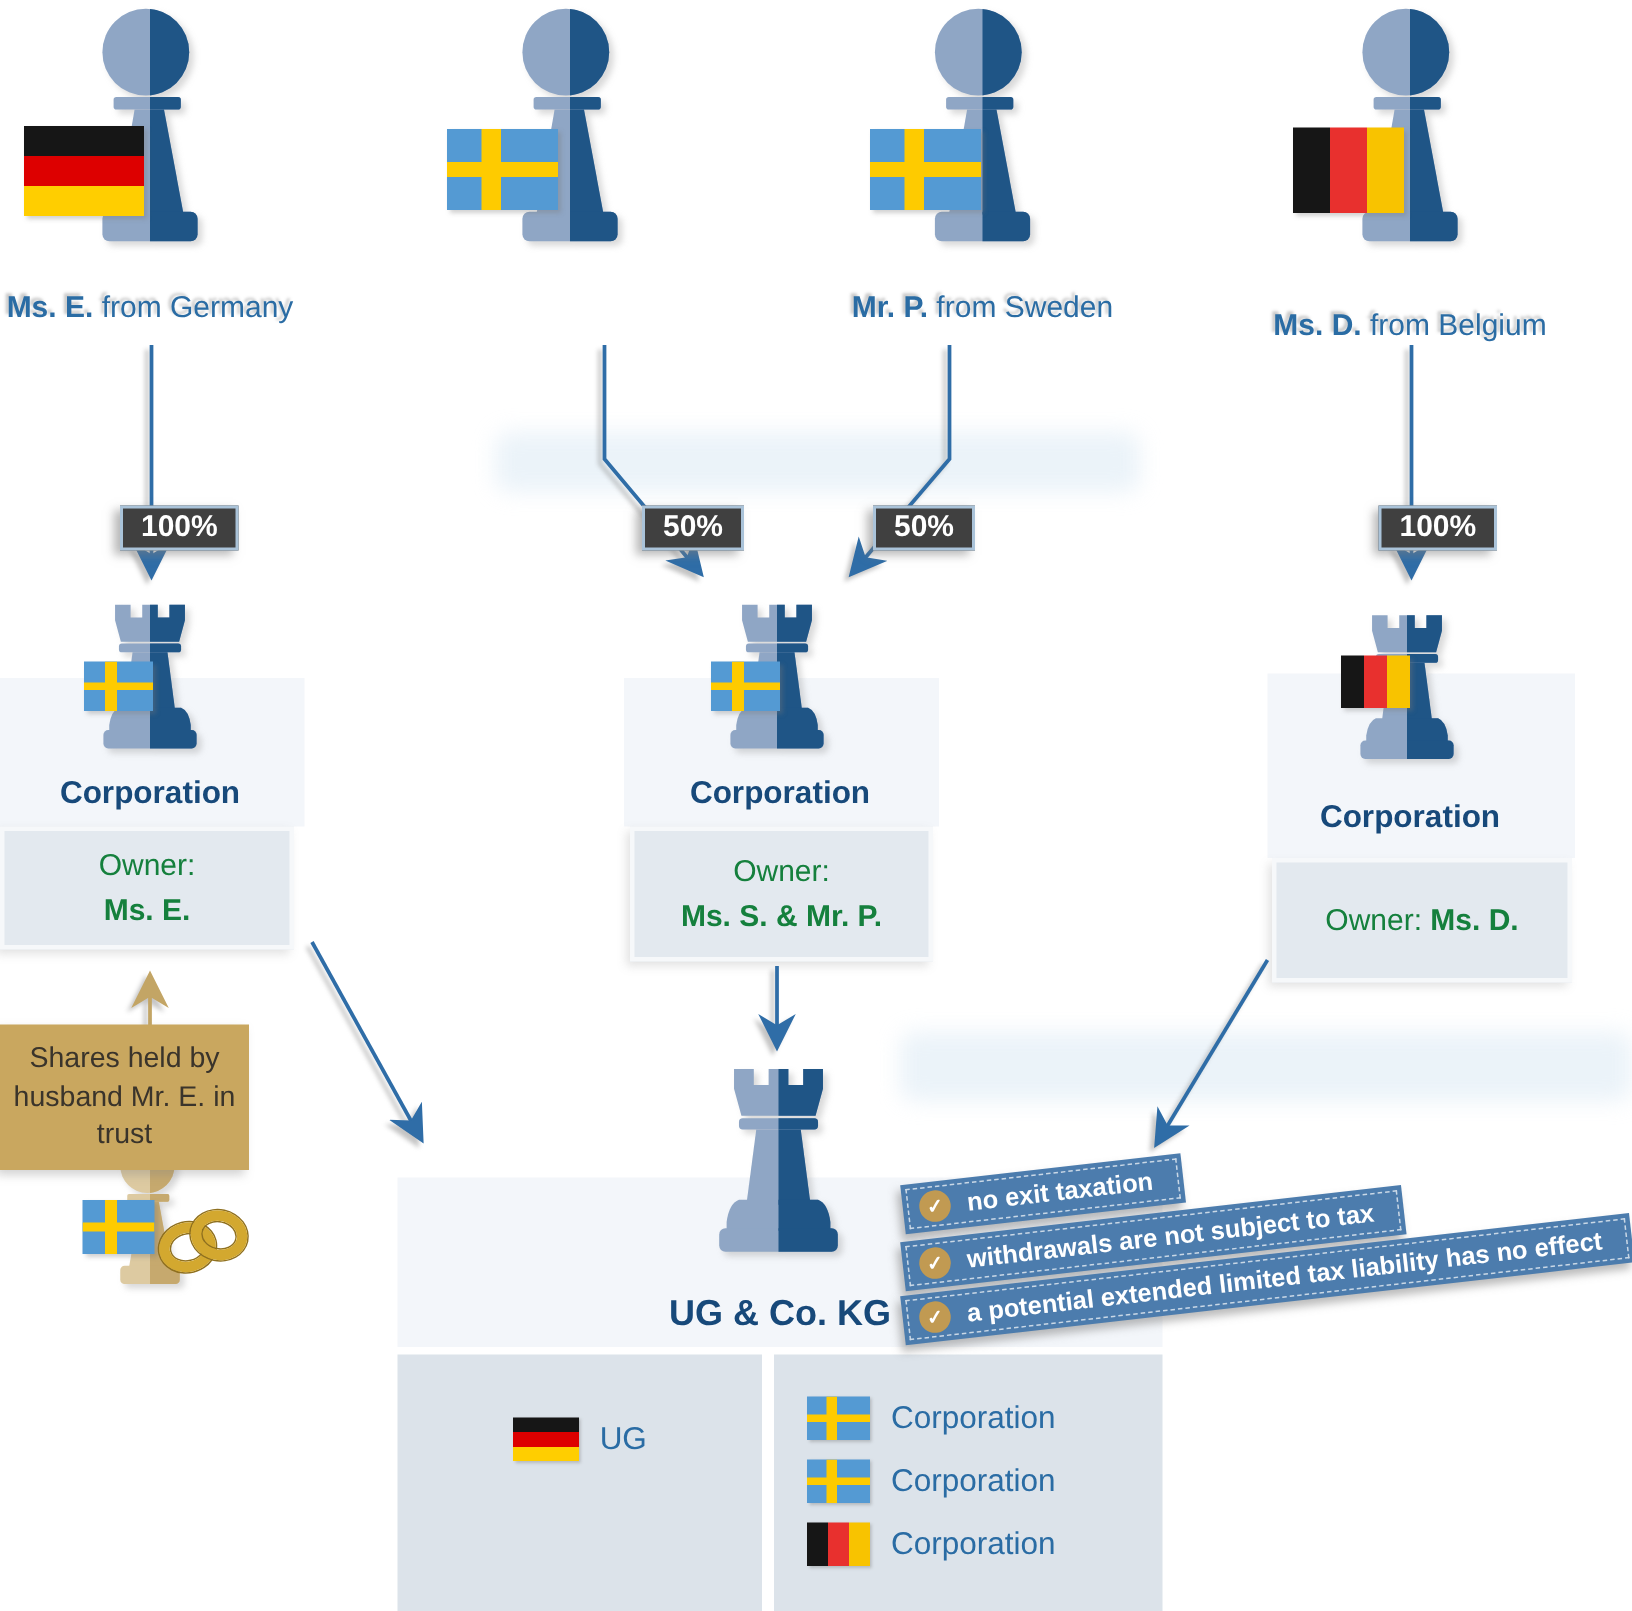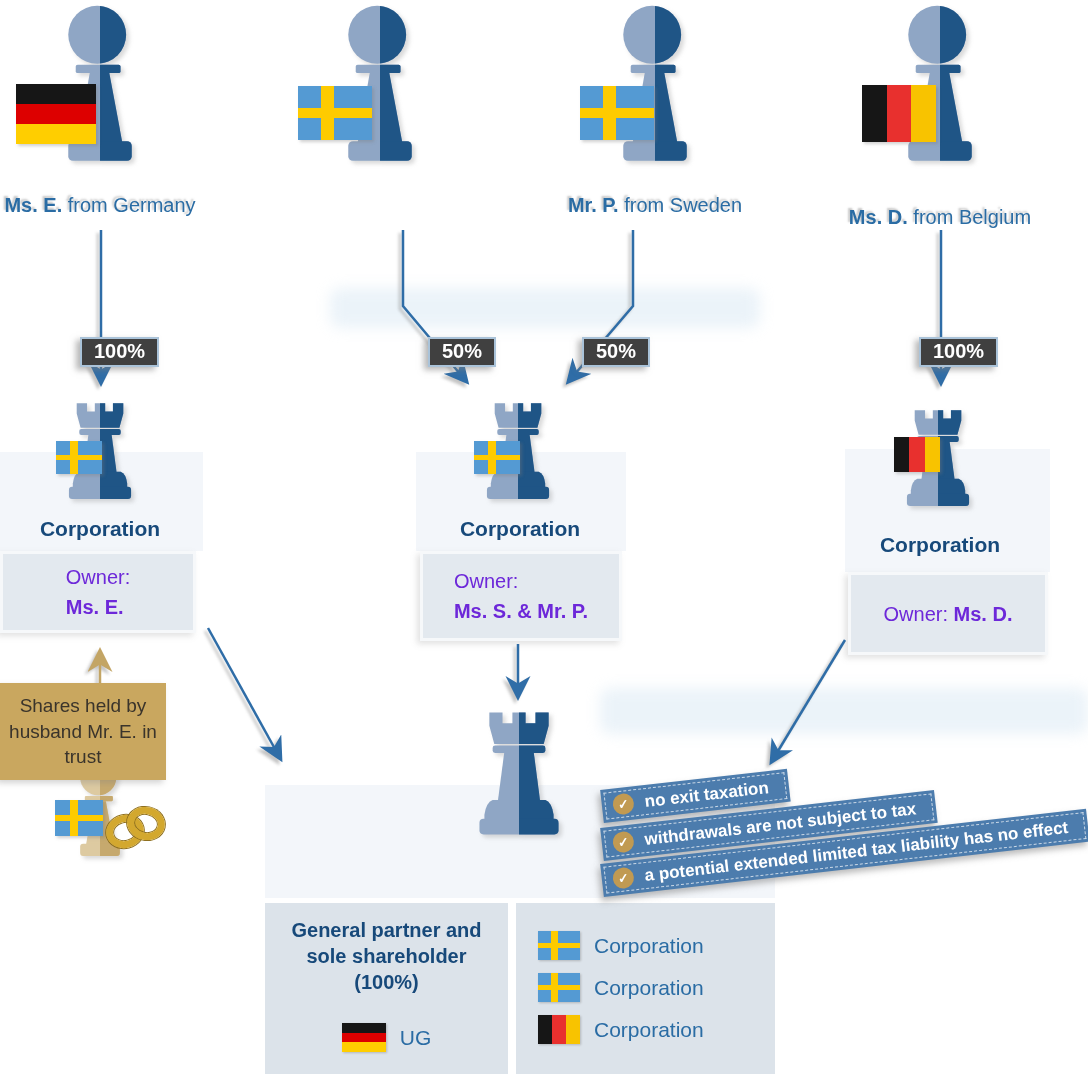--- a/index.html
+++ b/index.html
@@ -30,21 +30,21 @@
   .flag[data-flag="belgium"]{ background:linear-gradient(to right,#161616 0 33.4%,#e8302e 33.4% 66.7%,#f8c300 66.7% 100%); }
   .flag[data-flag="sweden"]{ background:#549ad3; overflow:hidden; }
   .flag[data-flag="sweden"]::before{ content:""; position:absolute; left:31%; top:0; width:17%; height:100%; background:#fecb00; }
   .flag[data-flag="sweden"]::after{ content:""; position:absolute; top:41%; left:0; height:18%; width:100%; background:#fecb00; }
 
   
   .person-label{ position:absolute; width:260px; text-align:center; font-size:20px; color:#2a6ca4; z-index:6;
                  text-shadow:-2px -2px 2px rgba(135,135,135,0.45); }
   .person-label b{ font-weight:bold; }
   .corp-title{ position:absolute; width:220px; text-align:center; font-weight:bold; font-size:21px; color:#17497a; z-index:6; }
-  .owner-line{ font-size:20px; color:#6d28d9; line-height:1.5; }
+  .owner-line{ font-size:20px; color:#15803d; text-align:center; line-height:1.5; }
   .owner-line b{ font-weight:bold; }
   .pct{ position:absolute; background:#404040; border:2px solid #aac3d9; color:#ffffff; font-weight:bold;
         font-size:20px; padding:1px 12px 2px; z-index:7; box-shadow:-4px 3px 6px rgba(125,125,125,0.55);margin-left:16px; }
   .kg-label{ position:absolute; width:300px; text-align:center; font-weight:bold; font-size:24px; color:#17497a; z-index:6; }
 
   
   .trust-box{ position:absolute; left:0; top:683px; width:166px; background:#c9a75f; color:#3a342b;
               font-size:19px; text-align:center; padding:10px 8px; line-height:1.35; z-index:6;
               box-shadow:-3px 3px 6px rgba(130,130,130,0.35); }
   .rings{ position:absolute; left:106px; top:806px; width:64px; height:48px; z-index:7; }
@@ -234,36 +234,36 @@
   </span>
 
   <span class="piece piece-blue" style="left:446px;top:706px;width:146px;height:140px">
     <svg class="light" viewBox="0 0 140 170">
         <use href="#sym-rook"></use>
       </svg>
     <svg class="dark" viewBox="0 0 140 170">
         <use href="#sym-rook"></use>
       </svg>
   </span>
+  <div class="kg-label" style="left:370px;top:862px">UG &amp; Co. KG</div>
 
   <div class="banner" style="top:790px">
     <span class="check">✓</span>
     <span>no exit taxation</span>
   </div>
   <div class="banner" style="top:828px">
     <span class="check">✓</span>
     <span>withdrawals are not subject to tax</span>
   </div>
   <div class="banner" style="top:864px">
     <span class="check">✓</span>
     <span>a potential extended limited tax liability has no effect</span>
   </div>
 
   <div class="panel-bottom" style="left:265px;top:903px;width:243px;height:171px;padding:14px 12px">
-    <div class="box-title">General partner and sole shareholder (100%)</div>
     <div class="entity-row" style="justify-content:center;margin-top:28px">
       <span class="flag" style="width:44px;height:29px" data-flag="germany"></span>
       <span>UG</span>
     </div>
   </div>
 
   <div class="panel-bottom" style="left:516px;top:903px;width:259px;height:171px;padding:14px 0 0 22px">
     <div class="entity-row" style="margin-top:14px">
       <span class="flag" style="width:42px;height:29px" data-flag="sweden"></span>
       <span>Corporation</span>

